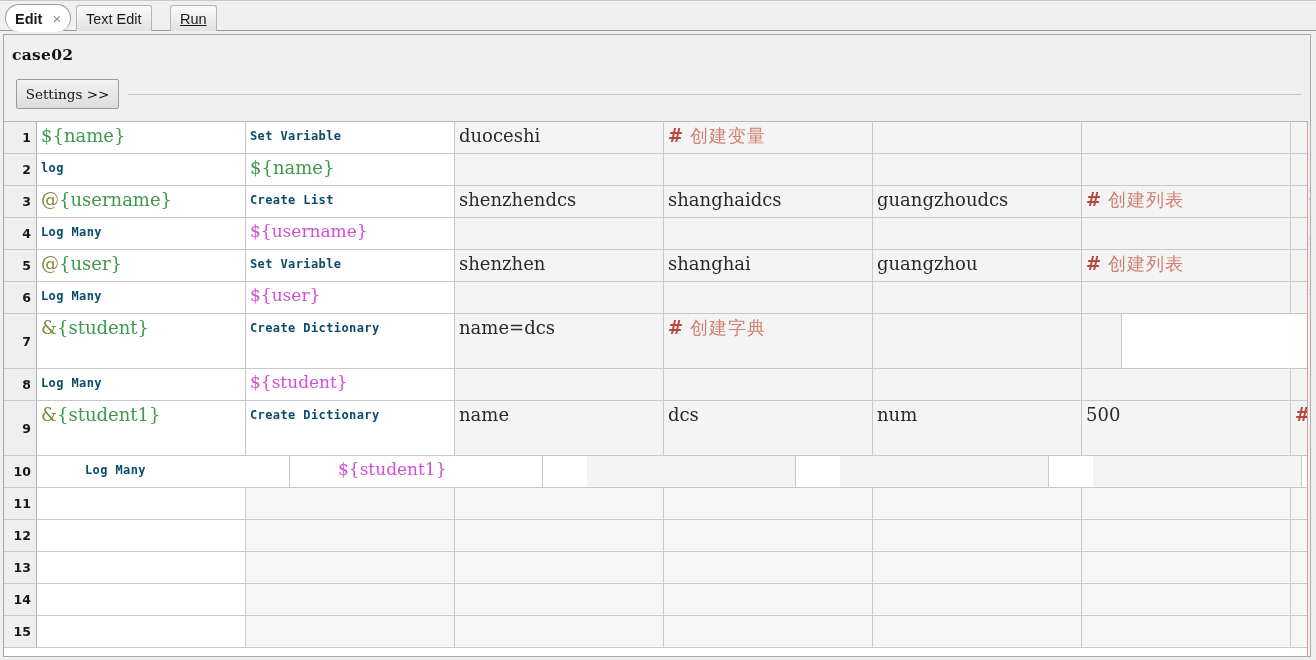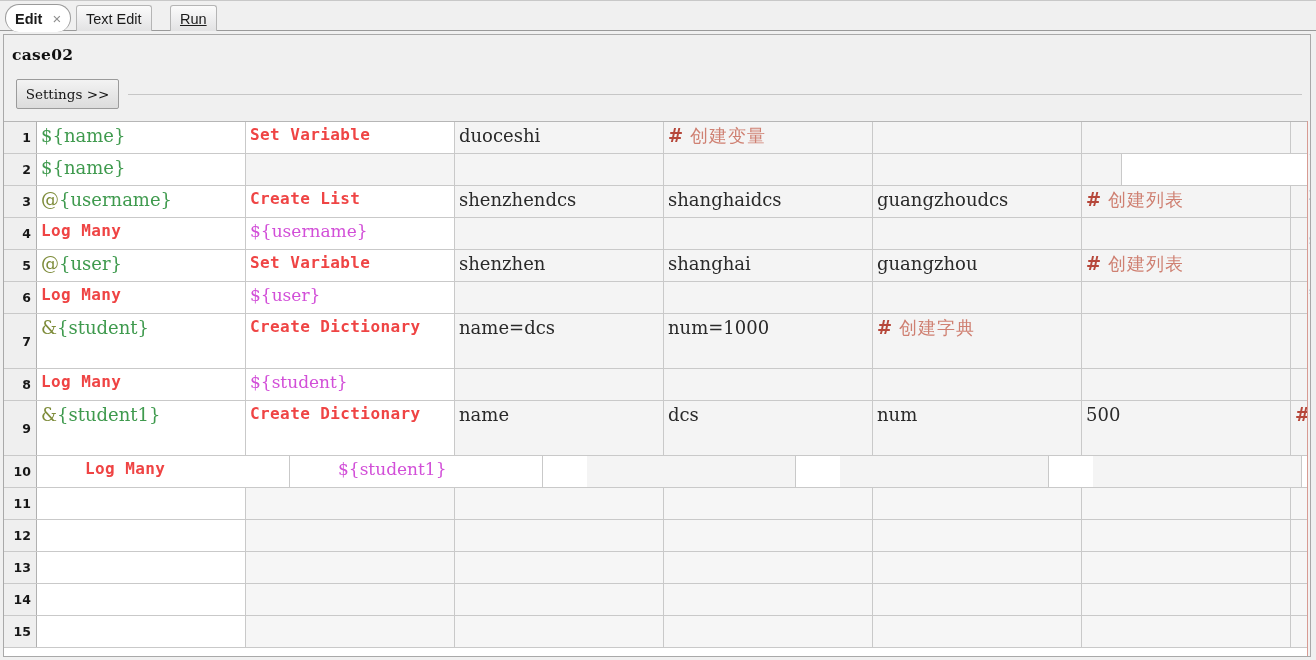--- a/index.html
+++ b/index.html
@@ -162,23 +162,23 @@
   .grid-row.blank .cell.c4,
   .grid-row.blank .cell.c5 { background: #f6f6f6; }
 
   
   .tok {
     font-family: "DejaVu Serif", "Liberation Serif", serif;
     font-size: 18px;
   }
   .tok-var   { color: #3f9a4e; }           
   .tok-sigil-list { color: #7e8c3a; }      
-  .tok-kw    { color: #ef4444; font-weight: bold; letter-spacing: .4px;
+  .tok-kw    { color: #0c4a6e; font-weight: bold; letter-spacing: .4px;
                font-family: "DejaVu Sans Mono","Liberation Mono",monospace;
-               font-size: 16px; }
+               font-size: 12px; }
   .tok-arg-var { color: #d24fd8; font-family: "DejaVu Serif","Liberation Serif",serif;
                  font-size: 17px; }
   .tok-plain { color: #2a2a2a; }
   .tok-cmt   { color: #cf8072; letter-spacing: 1px; }
   .tok-cmt .hash { color: #b6473a; font-weight: bold; margin-right: 6px; }
 
   
   .right-edge {
     position: absolute;
     top: 86px; left: 1303px;
@@ -232,20 +232,21 @@
             <div class="cell c0"><span class="tok"><span class="tok-var">$</span><span class="tok-var">{name}</span></span></div>
             <div class="cell c1"><span class="tok tok-kw">Set Variable</span></div>
             <div class="cell c2"><span class="tok tok-plain">duoceshi</span></div>
             <div class="cell c3"><span class="tok tok-cmt"><span class="hash">#</span><span>创建变量</span></span></div>
             <div class="cell c4"></div>
             <div class="cell c5"></div>
             <div class="cell c6" style="flex: 0 0 40px; background: rgb(244, 244, 244);"></div>
           </div>
           <div class="grid-row" style="height: 32px;">
             <div class="gutter">2</div>
+            <div class="cell c0"><span class="tok tok-kw">log</span></div>
             <div class="cell c1"><span class="tok"><span class="tok-var">$</span><span class="tok-var">{name}</span></span></div>
             <div class="cell c2"></div>
             <div class="cell c3"></div>
             <div class="cell c4"></div>
             <div class="cell c5"></div>
             <div class="cell c6" style="flex: 0 0 40px; background: rgb(244, 244, 244);"></div>
           </div>
           <div class="grid-row" style="height: 32px;">
             <div class="gutter">3</div>
             <div class="cell c0"><span class="tok"><span class="tok-sigil-list">@</span><span class="tok-var">{username}</span></span></div>
@@ -284,21 +285,20 @@
             <div class="cell c3"></div>
             <div class="cell c4"></div>
             <div class="cell c5"></div>
             <div class="cell c6" style="flex: 0 0 40px; background: rgb(244, 244, 244);"></div>
           </div>
           <div class="grid-row" style="height: 55px;">
             <div class="gutter">7</div>
             <div class="cell c0"><span class="tok"><span class="tok-sigil-list">&amp;</span><span class="tok-var">{student}</span></span></div>
             <div class="cell c1"><span class="tok tok-kw">Create Dictionary</span></div>
             <div class="cell c2"><span class="tok tok-plain">name=dcs</span></div>
-            <div class="cell c3"><span class="tok tok-plain">num=1000</span></div>
             <div class="cell c4"><span class="tok tok-cmt"><span class="hash">#</span><span>创建字典</span></span></div>
             <div class="cell c5"></div>
             <div class="cell c6" style="flex: 0 0 40px; background: rgb(244, 244, 244);"></div>
           </div>
           <div class="grid-row" style="height: 32px;">
             <div class="gutter">8</div>
             <div class="cell c0"><span class="tok tok-kw">Log Many</span></div>
             <div class="cell c1"><span class="tok tok-arg-var"><span class="tok-arg-var">$</span><span class="tok-arg-var">{student}</span></span></div>
             <div class="cell c2"></div>
             <div class="cell c3"></div>

